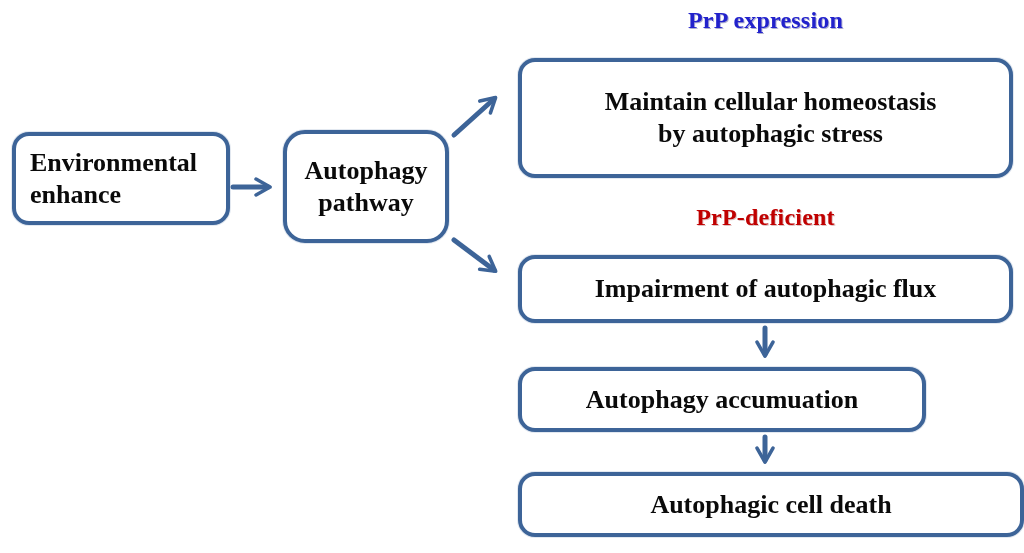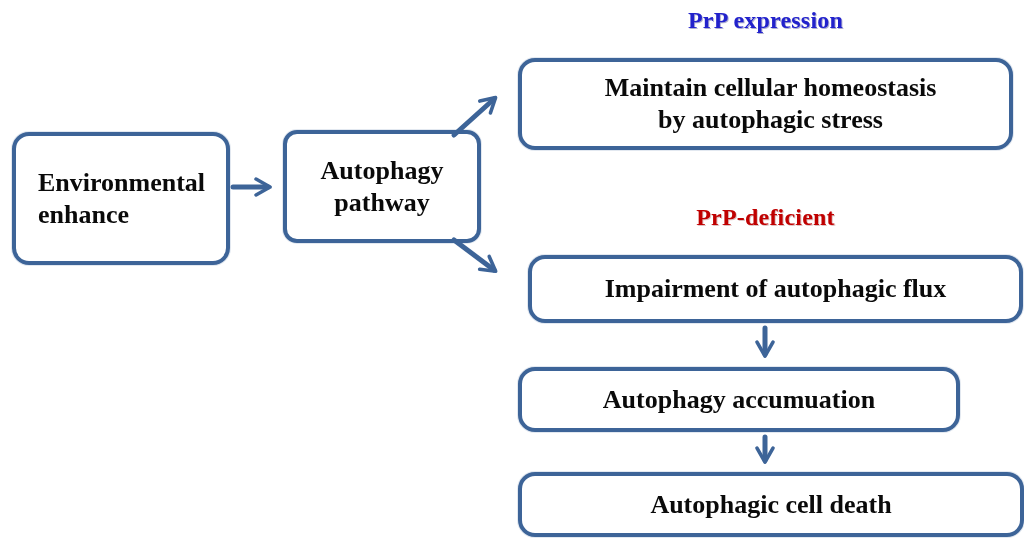--- a/index.html
+++ b/index.html
@@ -41,27 +41,27 @@
     font-size: 26px;
     line-height: 1.22;
     display: flex;
     flex-direction: column;
     align-items: center;
     justify-content: center;
     text-align: center;
     box-shadow: 0 0 0 1px rgba(61,100,152,0.15);
   }
   .node-env {
-    left: 12px; top: 132px; width: 218px; height: 133px;
-    align-items: flex-start; text-align: left; padding-left: 22px;
+    left: 12px; top: 132px; width: 218px; height: 93px;
+    align-items: flex-start; text-align: left; padding-left: 14px;
   }
-  .node-enh   { left: 283px; top: 130px; width: 198px; height: 113px; border-radius: 14px; }
-  .node-maintain   { left: 518px; top: 58px;  width: 495px; height: 92px; padding-left: 10px; }
-  .node-impairment { left: 518px; top: 255px; width: 495px; height: 68px; margin-left: 10px; }
-  .node-accum      { left: 518px; top: 367px; width: 442px; height: 65px; }
+  .node-enh   { left: 283px; top: 130px; width: 166px; height: 113px; border-radius: 22px; }
+  .node-maintain   { left: 518px; top: 58px;  width: 495px; height: 120px; padding-left: 10px; }
+  .node-impairment { left: 518px; top: 255px; width: 495px; height: 68px; }
+  .node-accum      { left: 518px; top: 367px; width: 408px; height: 65px; }
   .node-death      { left: 518px; top: 472px; width: 506px; height: 65px; }
   .arrows {
     position: absolute;
     left: 0; top: 0;
     width: 1024px; height: 553px;
     pointer-events: none;
   }
   .arrows path.shaft {
     fill: none;
     stroke: var(--line);

